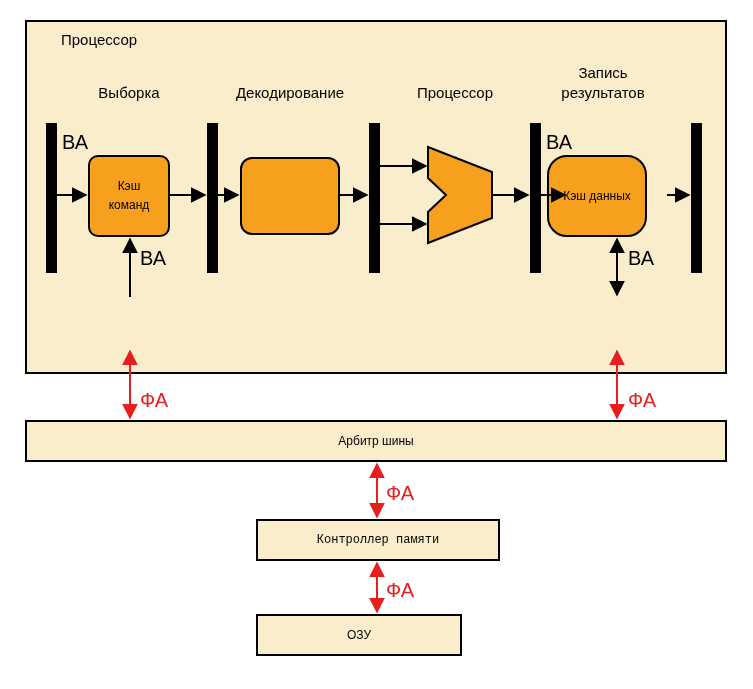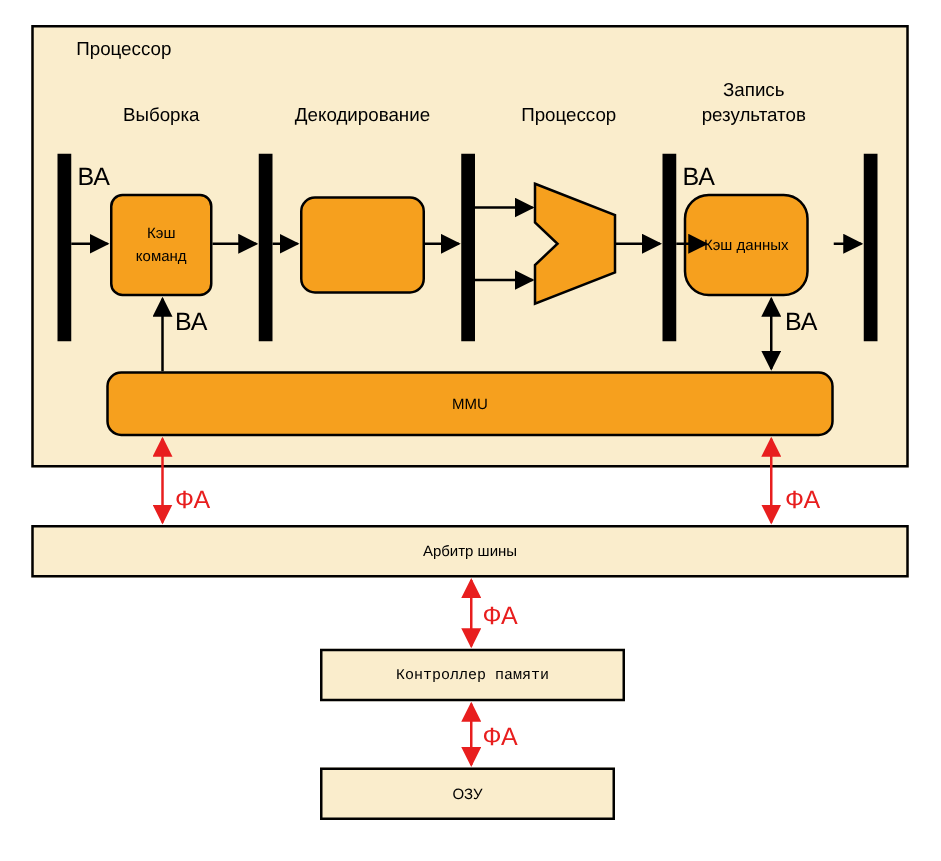--- a/index.html
+++ b/index.html
@@ -51,33 +51,30 @@
   <div class="box orange center" style="left:88px;top:155px;width:82px;height:82px;border-radius:10px;padding:0 10px;">
     <span class="blocktext">Кэш команд</span>
   </div>
 
   <div class="box orange rounded" style="left:240px;top:157px;width:100px;height:78px;"></div>
 
   <div class="box orange center" style="left:547px;top:155px;width:100px;height:82px;border-radius:20px;padding:0 14px;">
     <span class="blocktext">Кэш данных</span>
   </div>
 
-  <div class="box orange rounded center" style="left:85px;top:297px;width:582px;height:52px;">
-    <span class="blocktext">MMU</span>
-  </div>
 
   <div class="box cream center" style="left:25px;top:420px;width:702px;height:42px;">
     <span class="blocktext">Арбитр шины</span>
   </div>
 
   <div class="box cream center" style="left:256px;top:519px;width:244px;height:42px;font-family:Liberation Mono, monospace;">
     <span class="blocktext">Контроллер памяти</span>
   </div>
 
-  <div class="box cream center" style="left:256px;top:614px;width:236px;height:42px;">
+  <div class="box cream center" style="left:256px;top:614px;width:206px;height:42px;">
     <span class="blocktext">ОЗУ</span>
   </div>
 
   <svg class="overlay" width="753" height="689" viewBox="0 0 753 689">
     <defs>
       <marker id="mb" viewBox="0 0 10 10" refX="9" refY="5" markerWidth="8" markerHeight="8" orient="auto-start-reverse">
         <path d="M0,0 L10,5 L0,10 Z" fill="var(--black,#000)"></path>
       </marker>
       <marker id="mr" viewBox="0 0 10 10" refX="9" refY="5" markerWidth="8" markerHeight="8" orient="auto-start-reverse">
         <path d="M0,0 L10,5 L0,10 Z" fill="var(--red,#E81E1E)"></path>

